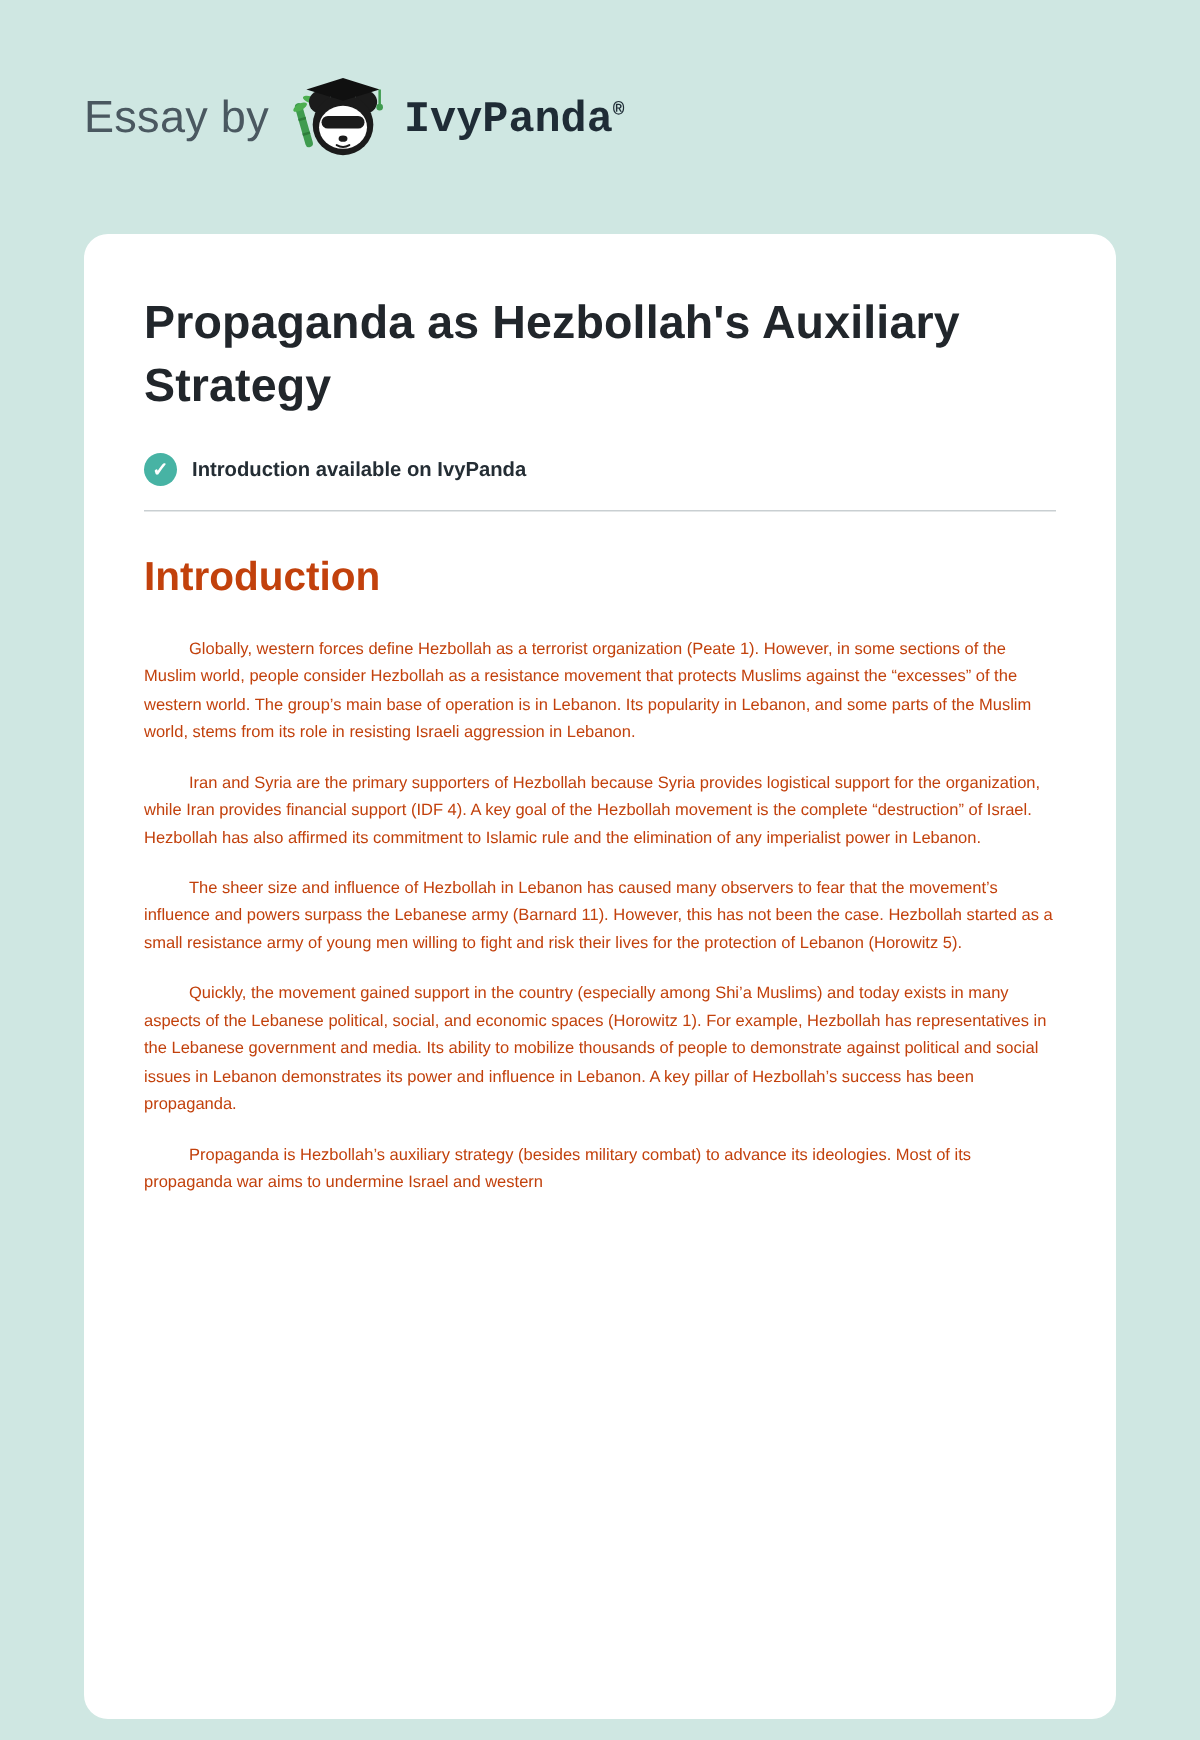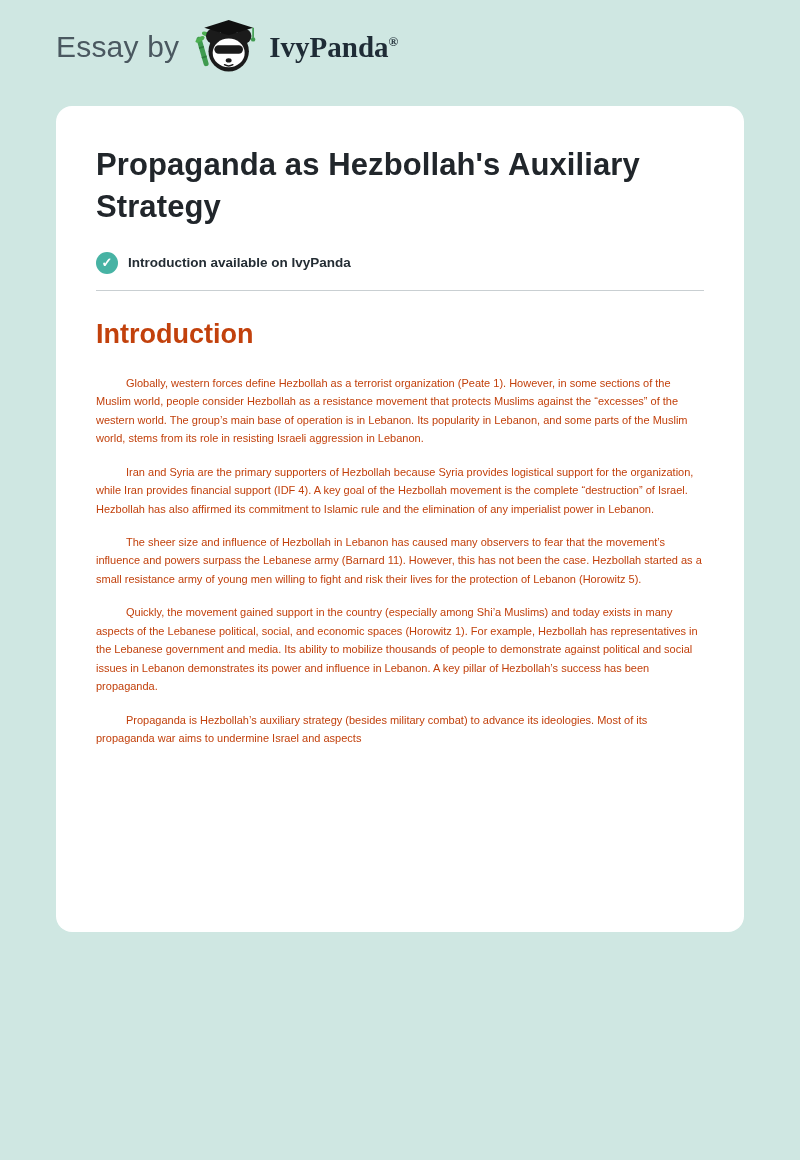--- a/index.html
+++ b/index.html
@@ -10,57 +10,57 @@
     height: 1160px;
     background: #cfe7e2;
     font-family: "Liberation Sans", sans-serif;
     overflow: hidden;
   }
 
   
   .site-header {
     display: flex;
     align-items: center;
-    padding: 18px 56px 22px 56px;
+    padding: 50px 56px 22px 56px;
     gap: 16px;
   }
   .essay-by {
     font-size: 30px;
     font-weight: 400;
     color: #4a5860;
     letter-spacing: 0.2px;
   }
   .brand-link {
     display: flex;
     align-items: center;
     gap: 10px;
     cursor: pointer;
     text-decoration: none;
   }
   .brand-logo svg { display: block; }
   .brand-name {
-    font-family: Liberation Serif, serif;
+    font-family: Liberation Mono, monospace;
     font-size: 29px;
     font-weight: 700;
     color: #1f2c36;
     text-align: center;
   }
   .brand-name sup {
     font-size: 13px;
     font-weight: 700;
     vertical-align: super;
   }
 
   
   .card {
-    margin: 8px 56px 0 56px;
+    margin: 26px 56px 0 56px;
     background: #ffffff;
     border-radius: 16px;
     padding: 38px 40px 40px 40px;
-    height: 826px;
+    height: 990px;
     overflow: hidden;
   }
   .essay-title {
     margin: 0 0 24px 0;
     font-size: 31px;
     line-height: 1.35;
     font-weight: 700;
     color: #21262b;
     letter-spacing: 0.1px;
   }
@@ -155,14 +155,14 @@
   </div>
 
   <hr class="rule">
 
   <h2 class="section-heading">Introduction</h2>
 
   <p class="essay-paragraph">Globally, western forces define Hezbollah as a terrorist organization (Peate 1). However, in some sections of the Muslim world, people consider Hezbollah as a resistance movement that protects Muslims against the “excesses” of the western world. The group’s main base of operation is in Lebanon. Its popularity in Lebanon, and some parts of the Muslim world, stems from its role in resisting Israeli aggression in Lebanon.</p>
   <p class="essay-paragraph">Iran and Syria are the primary supporters of Hezbollah because Syria provides logistical support for the organization, while Iran provides financial support (IDF 4). A key goal of the Hezbollah movement is the complete “destruction” of Israel. Hezbollah has also affirmed its commitment to Islamic rule and the elimination of any imperialist power in Lebanon.</p>
   <p class="essay-paragraph">The sheer size and influence of Hezbollah in Lebanon has caused many observers to fear that the movement’s influence and powers surpass the Lebanese army (Barnard 11). However, this has not been the case. Hezbollah started as a small resistance army of young men willing to fight and risk their lives for the protection of Lebanon (Horowitz 5).</p>
   <p class="essay-paragraph">Quickly, the movement gained support in the country (especially among Shi’a Muslims) and today exists in many aspects of the Lebanese political, social, and economic spaces (Horowitz 1). For example, Hezbollah has representatives in the Lebanese government and media. Its ability to mobilize thousands of people to demonstrate against political and social issues in Lebanon demonstrates its power and influence in Lebanon. A key pillar of Hezbollah’s success has been propaganda.</p>
-  <p class="essay-paragraph">Propaganda is Hezbollah’s auxiliary strategy (besides military combat) to advance its ideologies. Most of its propaganda war aims to undermine Israel and aspects</p>
+  <p class="essay-paragraph">Propaganda is Hezbollah’s auxiliary strategy (besides military combat) to advance its ideologies. Most of its propaganda war aims to undermine Israel and western</p>
 </main>
 
 </body></html>

